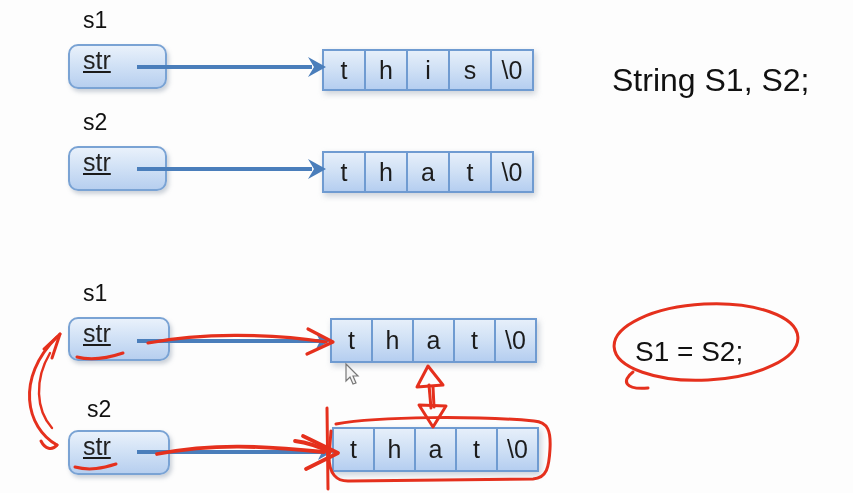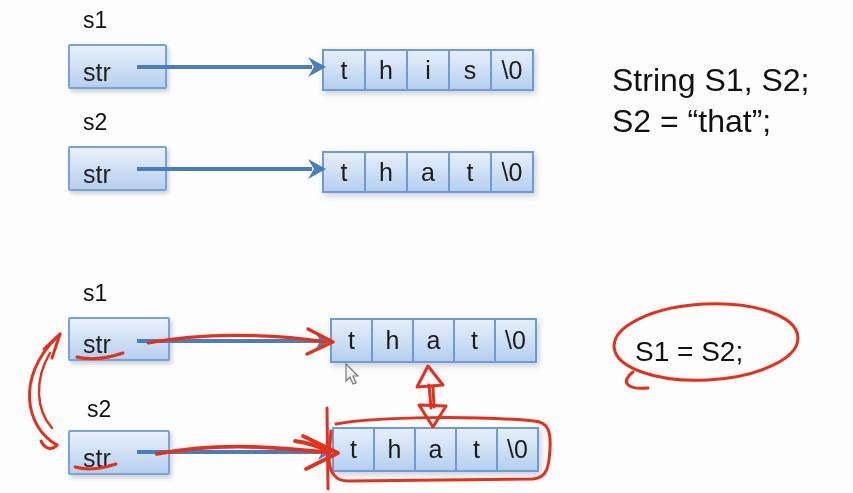--- a/index.html
+++ b/index.html
@@ -6,23 +6,23 @@
   .stage{
     position:relative;width:853px;height:493px;background:#fdfdfd;overflow:hidden;
     font-family:"Liberation Sans","DejaVu Sans",sans-serif;color:#1a1a1a;
   }
   
   .var-label{position:absolute;font-size:23px;color:#111;}
   
   .ptr-box{
     position:absolute;
     background:linear-gradient(180deg,#e9f1fb 0%,#d2e2f6 45%,#b7cfef 100%);
-    border:2px solid #7aa3d4;border-radius:2px;
+    border:2px solid #7aa3d4;border-radius:10px;
     box-shadow:2px 3px 4px rgba(110,125,150,0.35);
-    display:flex;align-items:flex-end;
+    display:flex;align-items:flex-start;text-decoration:underline;
   }
   .ptr-box .ptr-text{font-size:25px;color:#222;padding-left:13px;}
   
   .char-array{position:absolute;display:flex;filter:drop-shadow(2px 3px 3px rgba(110,125,150,0.35));}
   .char-array .cell{
     box-sizing:border-box;border:2px solid #6f9bd1;margin-left:-2px;
     background:linear-gradient(180deg,#e6effa 0%,#cfe0f5 50%,#b5cef0 100%);
     display:flex;align-items:center;justify-content:center;
     font-size:25px;color:#1c1c1c;
   }
@@ -64,21 +64,20 @@
   <div class="char-array array-top" style="left:322px;top:151px;">
       <span class="cell">t</span>
       <span class="cell">h</span>
       <span class="cell">a</span>
       <span class="cell">t</span>
       <span class="cell">\0</span>
     </div>
 
   <div class="code-block" style="left:612px;top:60px;">
     <div class="code-line">String S1, S2;</div>
-    <div class="code-line">S2 = “that”;</div>
   </div>
 
   <div class="var-label" style="left:83px;top:280px;">s1</div>
 
   <div class="ptr-box" style="left:68px;top:317px;width:98px;height:40px;">
     <span class="ptr-text">str</span>
   </div>
 
   <div class="char-array array-bottom" style="left:330px;top:318px;">
       <span class="cell">t</span>

